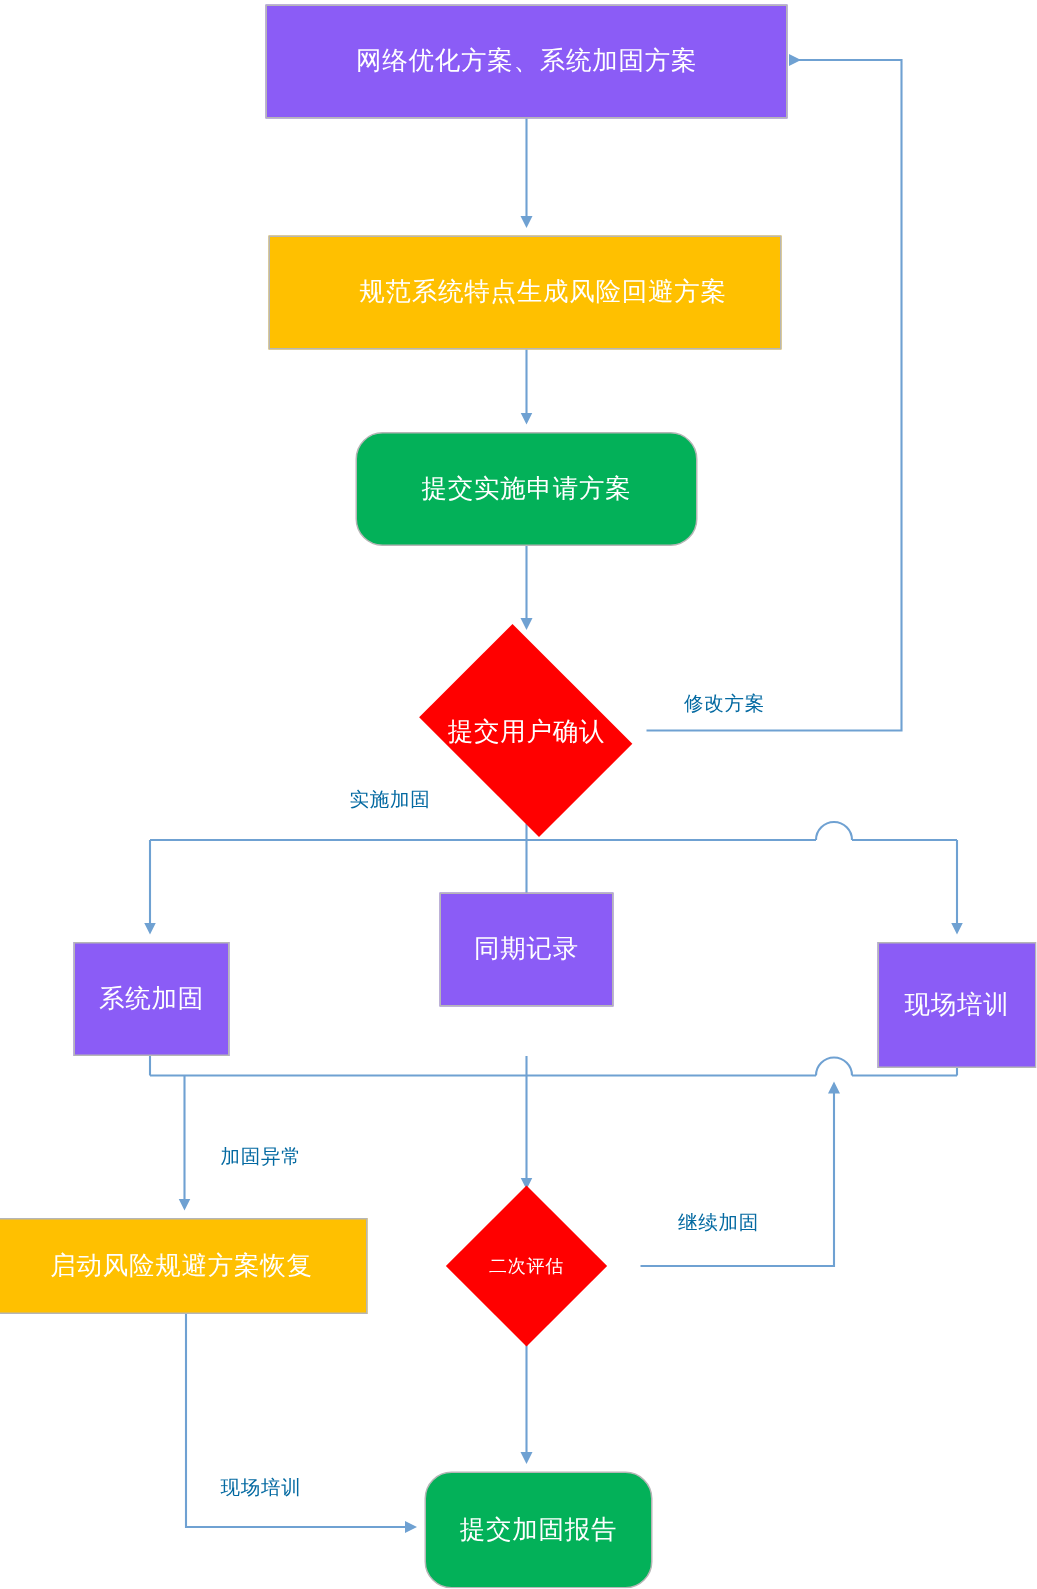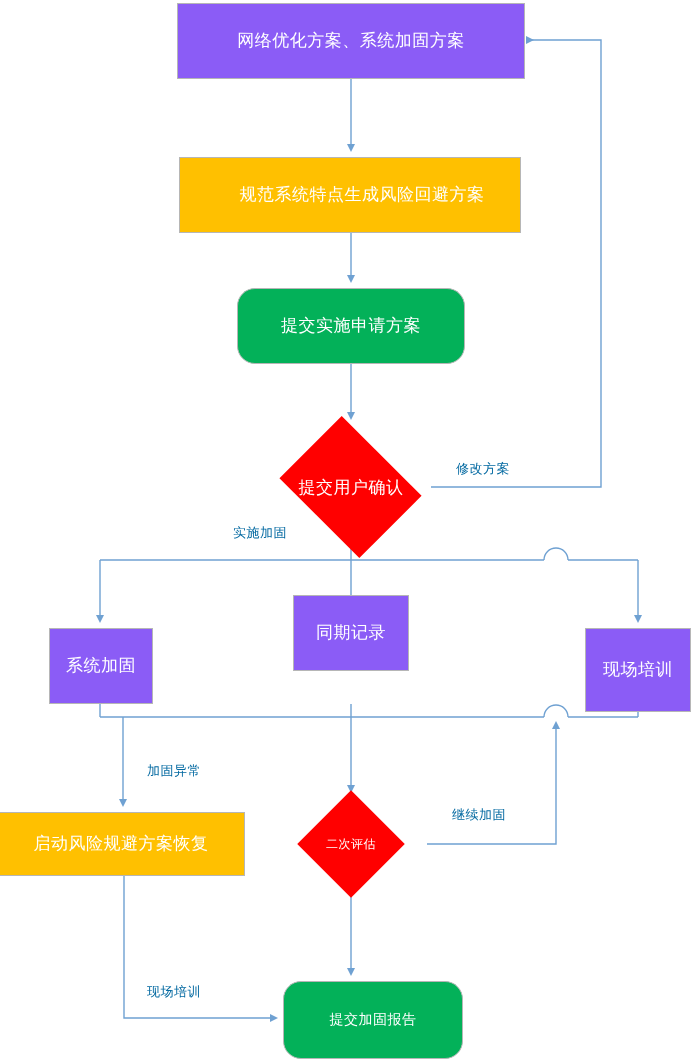--- a/index.html
+++ b/index.html
@@ -146,21 +146,21 @@
 
   <div class="node amber" style="left:-3px;top:812px;width:248px;height:64px;font-size:17px;">
     <span>启动风险规避方案恢复</span>
   </div>
 
   <div class="diamond" style="left:275px;top:798px;width:152px;height:92px;">
     <div class="shape" style="width:76px;height:76px;left:38px;top:8px;"></div>
     <span class="dlabel" style="font-size:12px;">二次评估</span>
   </div>
 
-  <div class="node green" style="left:283px;top:981px;width:180px;height:78px;font-size:14px;">
+  <div class="node green" style="left:283px;top:981px;width:152px;height:78px;font-size:17px;">
     <span>提交加固报告</span>
   </div>
 
   <div class="edge-label" style="left:456px;top:460px;">修改方案</div>
 
   <div class="edge-label" style="left:233px;top:524px;">实施加固</div>
 
   <div class="edge-label" style="left:147px;top:762px;">加固异常</div>
 
   <div class="edge-label" style="left:452px;top:806px;">继续加固</div>

